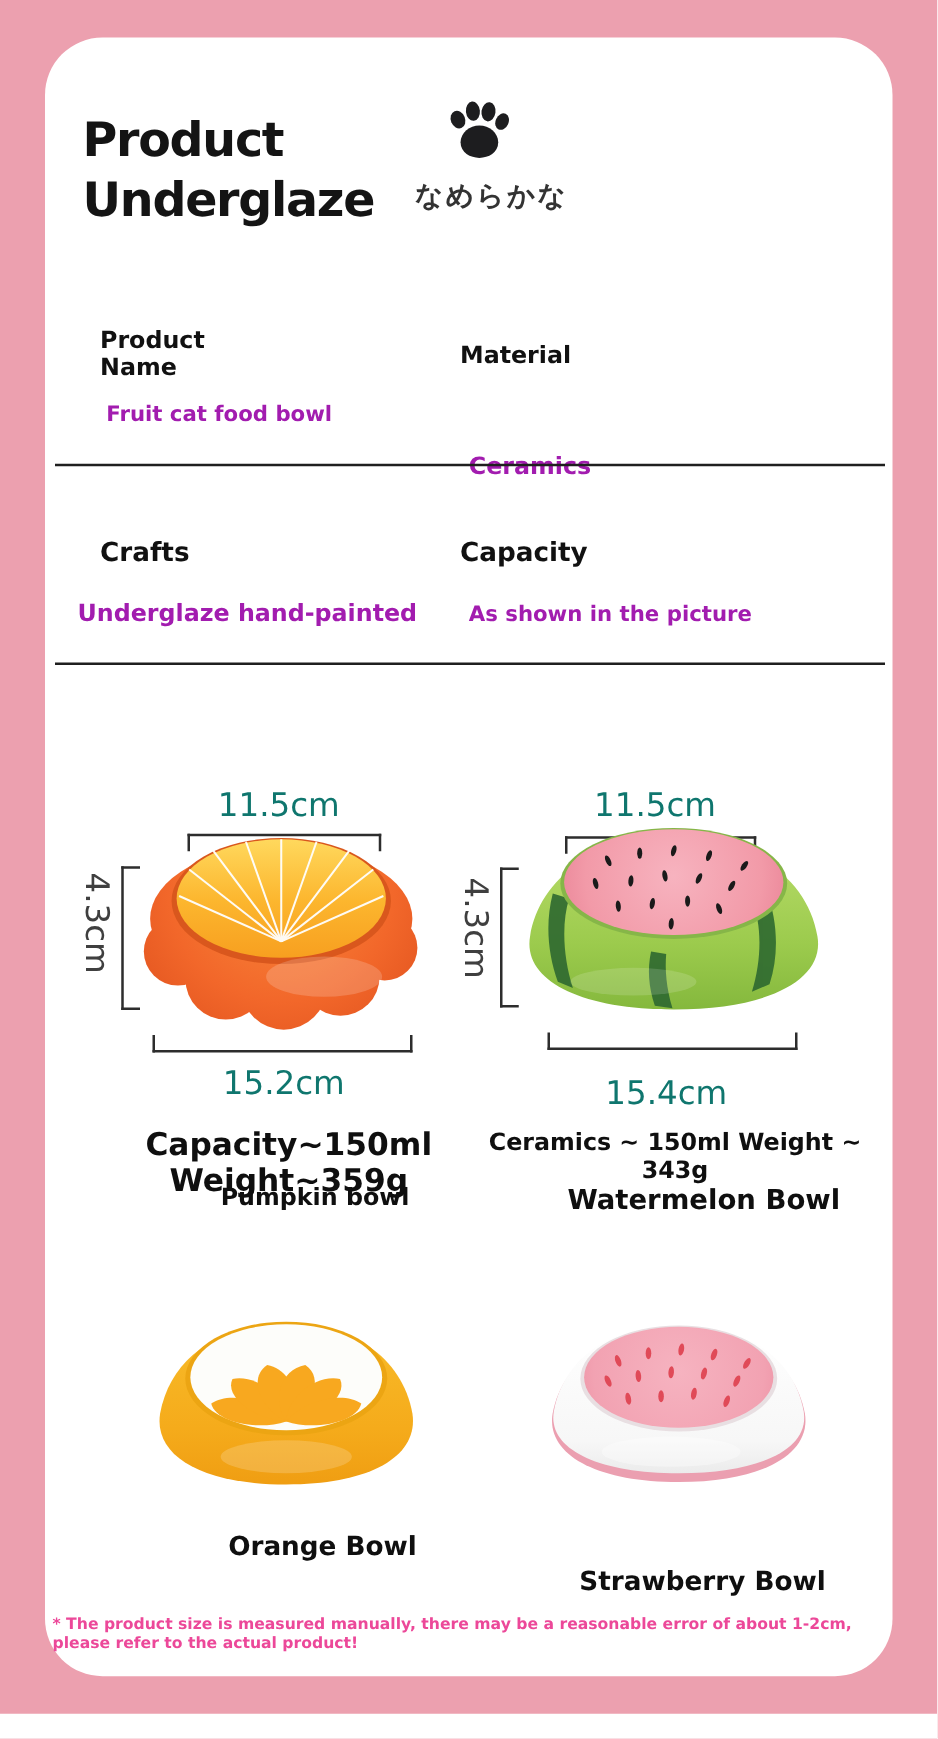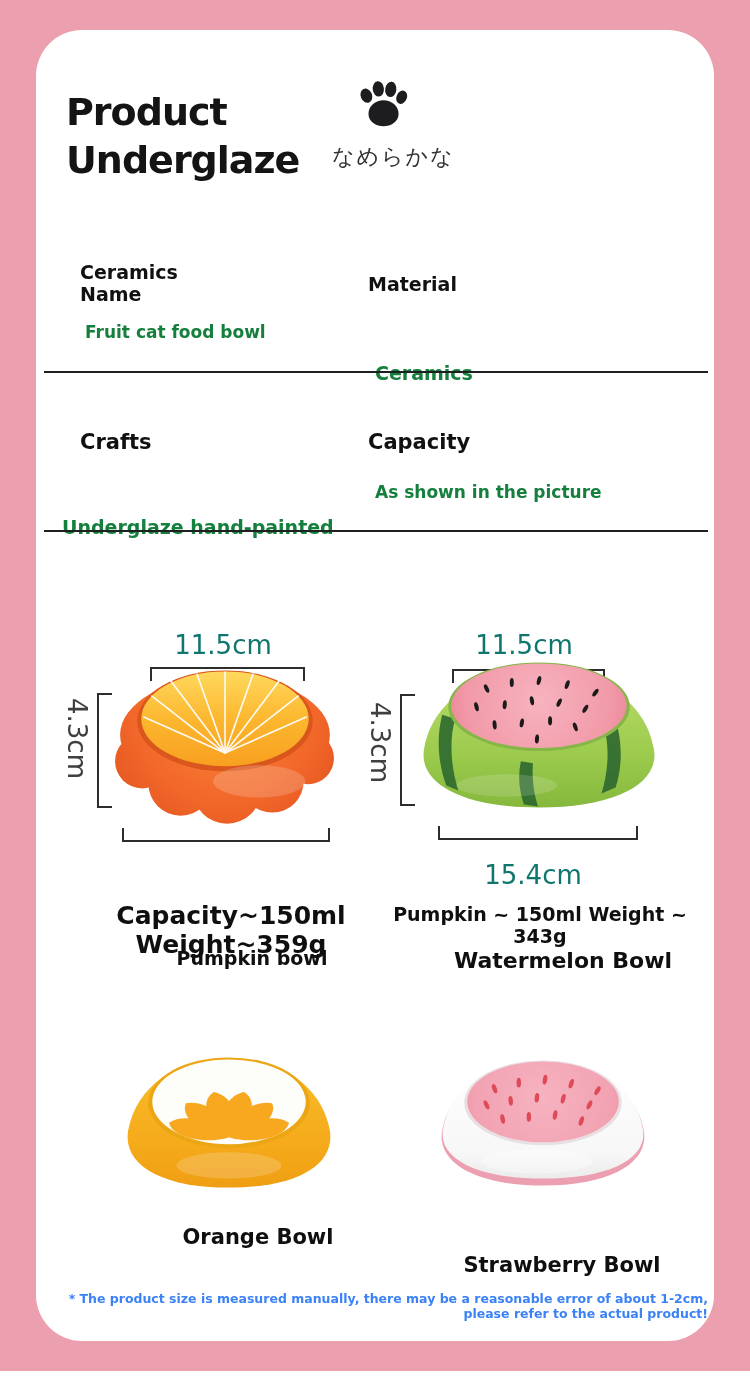--- a/index.html
+++ b/index.html
@@ -5,32 +5,32 @@
   * { margin:0; padding:0; box-sizing:border-box; }
   html,body { width:750px; }
   body { font-family:"DejaVu Sans","Liberation Sans",sans-serif; background:#ffffff; }
   .page { position:relative; width:750px; height:1391px; background:#eca0af; overflow:hidden; }
   .bottom-strip { position:absolute; left:0; bottom:0; width:750px; height:20px; background:#ffffff; }
   .card { position:absolute; left:36px; top:30px; width:678px; height:1311px; background:#ffffff; border-radius:46px; }
 
   
   .title { position:absolute; left:30px; top:58px; font-size:38px; line-height:48px; font-weight:800; color:#141414; letter-spacing:-1px; }
   .paw { position:absolute; left:320px; top:50px; width:54px; height:48px; }
-  .jp { position:absolute; left:296px; top:112px; font-size:22px; color:#333333; letter-spacing:2px; }
+  .jp { position:absolute; left:296px; top:112px; font-size:22px; color:#333333; letter-spacing:2px;font-weight:bold; }
 
   
   .spec-label { position:absolute; font-weight:700; color:#111111; }
-  .spec-value { position:absolute; font-weight:700; color:#15803d; }
+  .spec-value { position:absolute; font-weight:700; color:#a21caf; }
   .lbl-pn { left:44px; top:231px; width:112px; font-size:19px; line-height:22px; }
   .lbl-mat { left:332px; top:243px; font-size:19px; }
   .val-pn { left:49px; top:292px; font-size:17px; }
   .val-mat { left:339px; top:289px; font-size:19px;margin-top:43px; }
   .lbl-crafts { left:44px; top:400px; font-size:21px; }
   .lbl-cap { left:332px; top:400px; font-size:21px; }
-  .val-crafts { left:26px; top:450px; font-size:19px;margin-top:36px; }
+  .val-crafts { left:26px; top:450px; font-size:19px; }
   .val-cap { left:339px; top:452px; font-size:17px; }
   .divider { position:absolute; left:8px; width:664px; height:2px; background:#1f1f1f; }
   .div1 { top:341px; } .div2 { top:500px; }
 
   
   .dim { position:absolute; color:#0f766e; font-size:26px; text-align:center; }
   .dim-v { position:absolute; color:#3f3f3f; font-size:26px; writing-mode:vertical-rl; }
   .brk { position:absolute; border:0 solid #2d2d2d; }
   .brk-top { border-top-width:2px; border-left-width:2px; border-right-width:2px; }
   .brk-bottom { border-bottom-width:2px; border-left-width:2px; border-right-width:2px; }
@@ -39,21 +39,21 @@
   .bowl-svg { position:absolute; }
 
   .caption { position:absolute; font-weight:700; color:#0f0f0f; text-align:center; }
   .cap-spec-l { left:10px; top:871px; width:370px; font-size:25px; }
   .cap-spec-r { left:334px; top:873px; width:340px; font-size:19px; }
   .cap-name-l { left:26px; top:917px; width:380px; font-size:19px; }
   .cap-name-r { left:357px; top:918px; width:340px; font-size:22px; }
   .cap-orange { left:32px; top:1195px; width:380px; font-size:21px; }
   .cap-straw { left:356px; top:1195px; width:340px; font-size:21px;margin-top:28px; }
 
-  .footer-note { position:absolute; left:6px; top:1261px; width:666px; text-align:right; font-size:12.5px; font-weight:700; color:#3b82f6; }
+  .footer-note { position:absolute; left:6px; top:1261px; width:666px; text-align:left; font-size:12.5px; font-weight:700; color:#ec4899; }
 </style>
 </head>
 <body>
 
 <div class="page">
   <div class="card">
 
     <div class="title">
       <div>Product</div>
       <div>Underglaze</div>
@@ -62,37 +62,38 @@
       <g fill="#1d1d1f">
         <ellipse cx="10" cy="15" rx="5.5" ry="7" transform="rotate(-22 10 15)"></ellipse>
         <ellipse cx="21.5" cy="8.5" rx="5.4" ry="7.4" transform="rotate(-6 21.5 8.5)"></ellipse>
         <ellipse cx="33.5" cy="9" rx="5.4" ry="7.4" transform="rotate(8 33.5 9)"></ellipse>
         <ellipse cx="44" cy="16.5" rx="5" ry="6.6" transform="rotate(24 44 16.5)"></ellipse>
         <path d="M26.5,19.5 C34,19.5 41,25 41,32.5 C41,40.5 33.5,44.5 26.5,44.5 C19.5,44.5 12,40.5 12,32.5 C12,25 19,19.5 26.5,19.5 Z"></path>
       </g>
     </svg>
     <div class="jp">なめらかな</div>
 
-    <div class="spec-label lbl-pn">Ceramics Name</div>
+    <div class="spec-label lbl-pn">Product Name</div>
     <div class="spec-label lbl-mat">Material</div>
     <div class="spec-value val-pn">Fruit cat food bowl</div>
     <div class="spec-value val-mat">Ceramics</div>
     <div class="divider div1"></div>
 
     <div class="spec-label lbl-crafts">Crafts</div>
     <div class="spec-label lbl-cap">Capacity</div>
     <div class="spec-value val-crafts">Underglaze hand-painted</div>
     <div class="spec-value val-cap">As shown in the picture</div>
     <div class="divider div2"></div>
 
     <div class="dim" style="left:117px; top:600px; width:140px;">11.5cm</div>
     <div class="brk brk-top" style="left:114px; top:637px; width:155px; height:14px;"></div>
     <div class="brk brk-left" style="left:61px; top:663px; width:15px; height:115px;"></div>
     <div class="dim-v" style="left:26px; top:668px; height:120px;">4.3cm</div>
     <div class="brk brk-bottom" style="left:86px; top:798px; width:208px; height:14px;"></div>
+    <div class="dim" style="left:121px; top:822px; width:140px;">15.2cm</div>
 
     <svg class="bowl-svg" style="left:72px; top:620px; width:234px; height:182px;" viewBox="0 0 232 180">
       <defs>
         <radialGradient id="pg" cx="116" cy="60" r="150" gradientUnits="userSpaceOnUse">
           <stop offset="0" stop-color="#f98a3c"></stop>
             <stop offset="0.6" stop-color="#f2672a"></stop>
             <stop offset="1" stop-color="#e0521e"></stop>
         </radialGradient>
         <linearGradient id="py" x1="0" y1="20" x2="0" y2="120" gradientUnits="userSpaceOnUse">
           <stop offset="0" stop-color="#ffd95e"></stop>
@@ -166,21 +167,21 @@
         <ellipse cx="78" cy="82" rx="2" ry="4.5" transform="rotate(-5 78 82)"></ellipse>
         <ellipse cx="105" cy="80" rx="2" ry="4.5" transform="rotate(10 105 80)"></ellipse>
         <ellipse cx="133" cy="78" rx="2" ry="4.5"></ellipse>
         <ellipse cx="158" cy="84" rx="2" ry="4.5" transform="rotate(-20 158 84)"></ellipse>
         <ellipse cx="120" cy="96" rx="2" ry="4.5" transform="rotate(5 120 96)"></ellipse>
       </g>
       <ellipse cx="90" cy="142" rx="50" ry="11" fill="#ffffff" opacity="0.15"></ellipse>
     </svg>
 
     <div class="caption cap-spec-l">Capacity~150ml Weight~359g</div>
-    <div class="caption cap-spec-r">Pumpkin ~ 150ml Weight ~ 343g</div>
+    <div class="caption cap-spec-r">Ceramics ~ 150ml Weight ~ 343g</div>
     <div class="caption cap-name-l">Pumpkin bowl</div>
     <div class="caption cap-name-r">Watermelon Bowl</div>
 
     <svg class="bowl-svg" style="left:88px; top:1008px; width:210px; height:169px;" viewBox="0 0 208 167">
       <defs>
         <linearGradient id="og" x1="0" y1="20" x2="0" y2="160" gradientUnits="userSpaceOnUse">
           <stop offset="0" stop-color="#f8bc2a"></stop>
             <stop offset="0.6" stop-color="#f5ab1b"></stop>
             <stop offset="1" stop-color="#ee9a10"></stop>
         </linearGradient>

